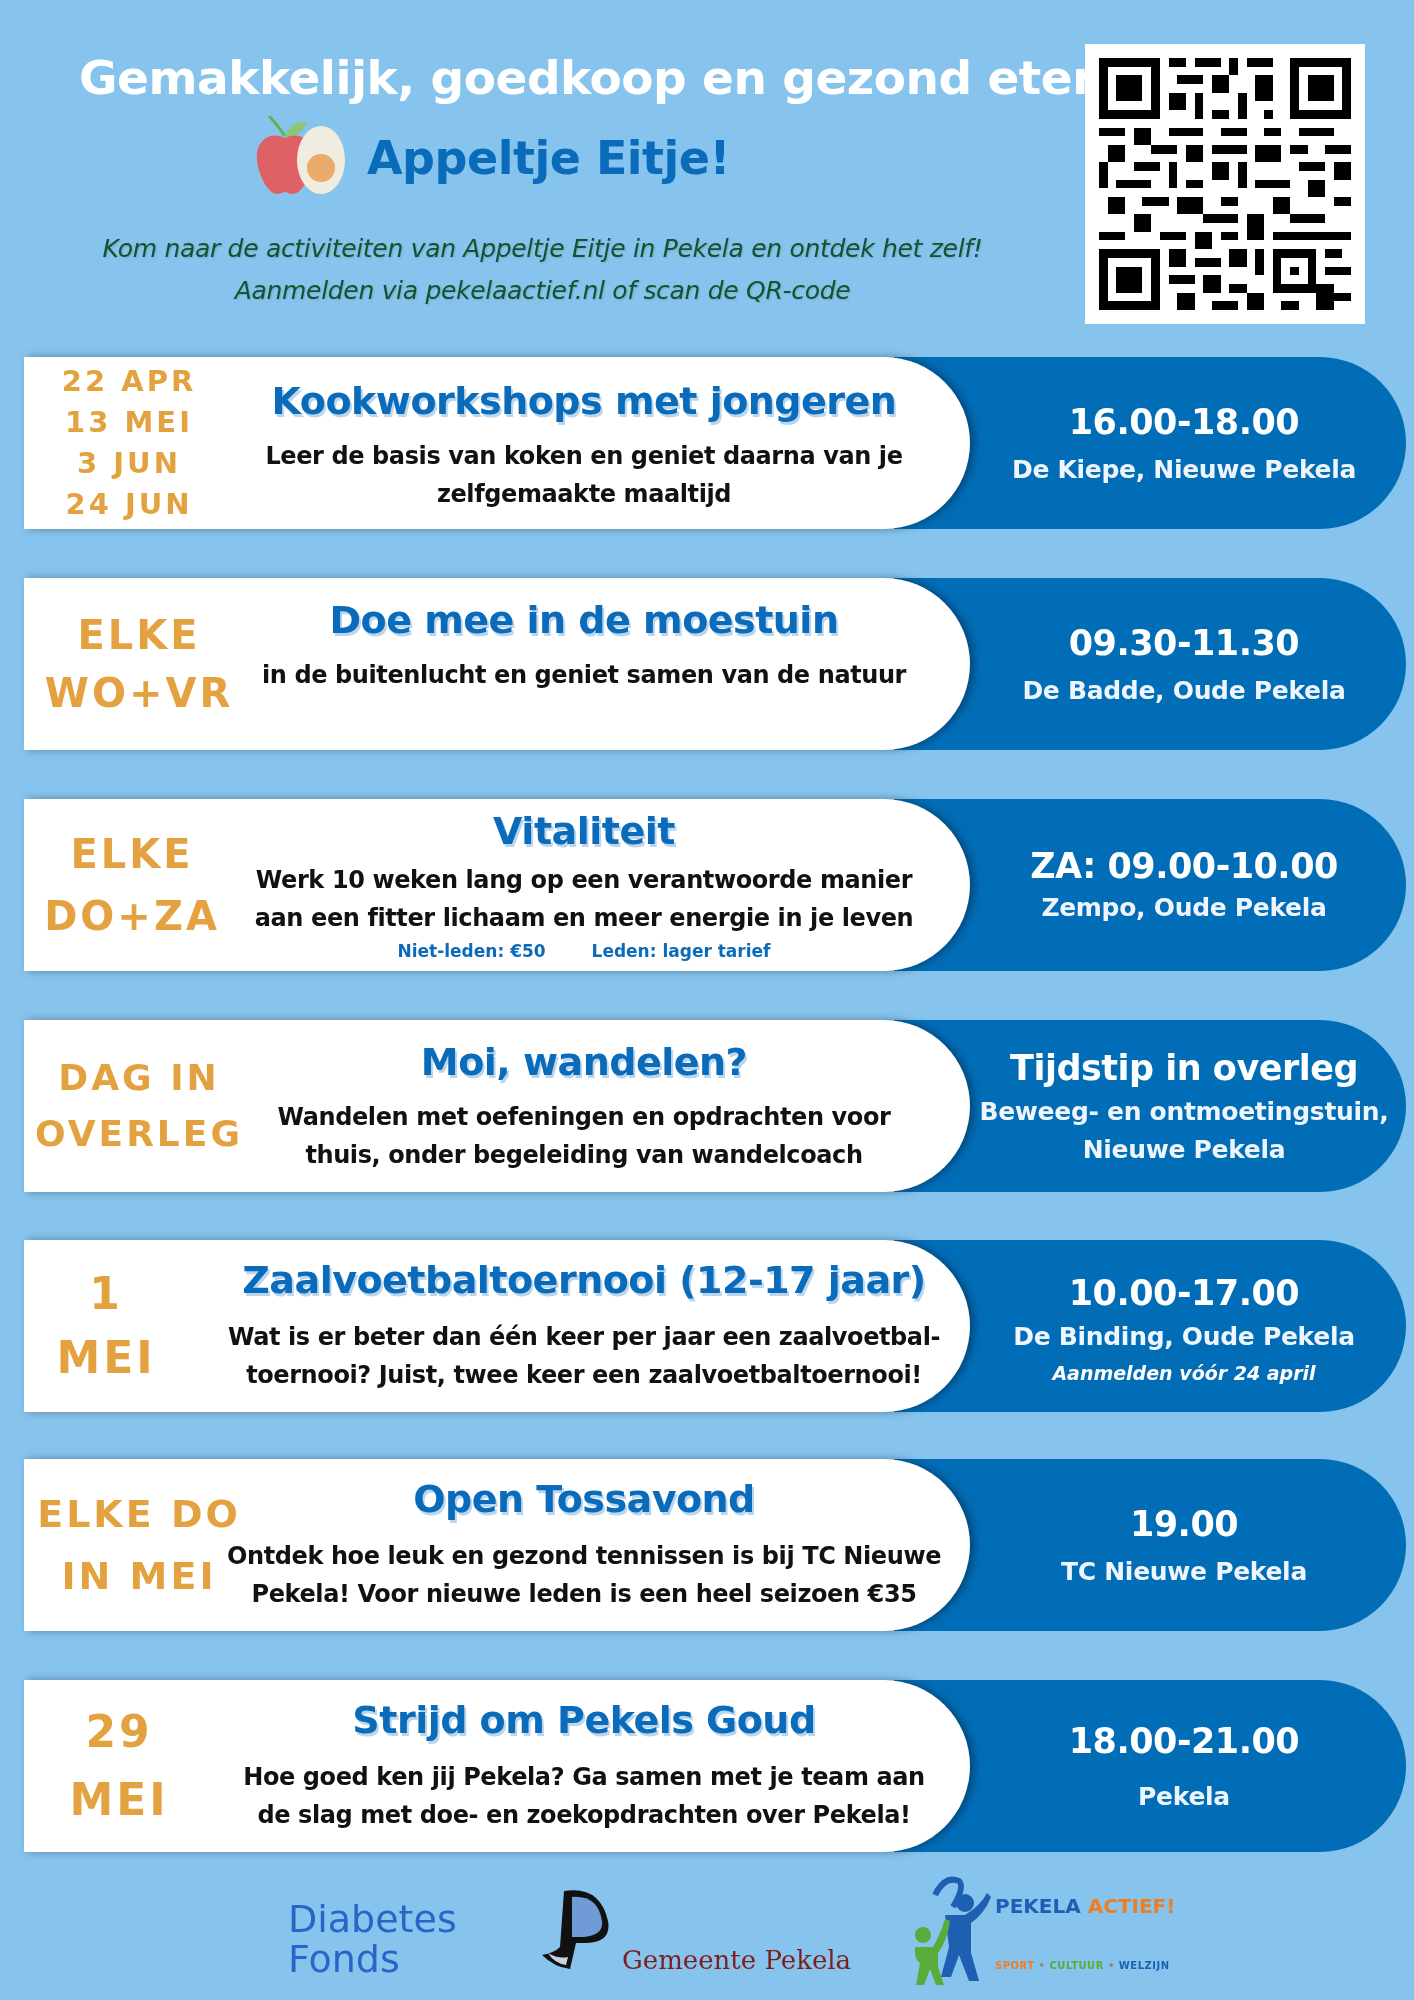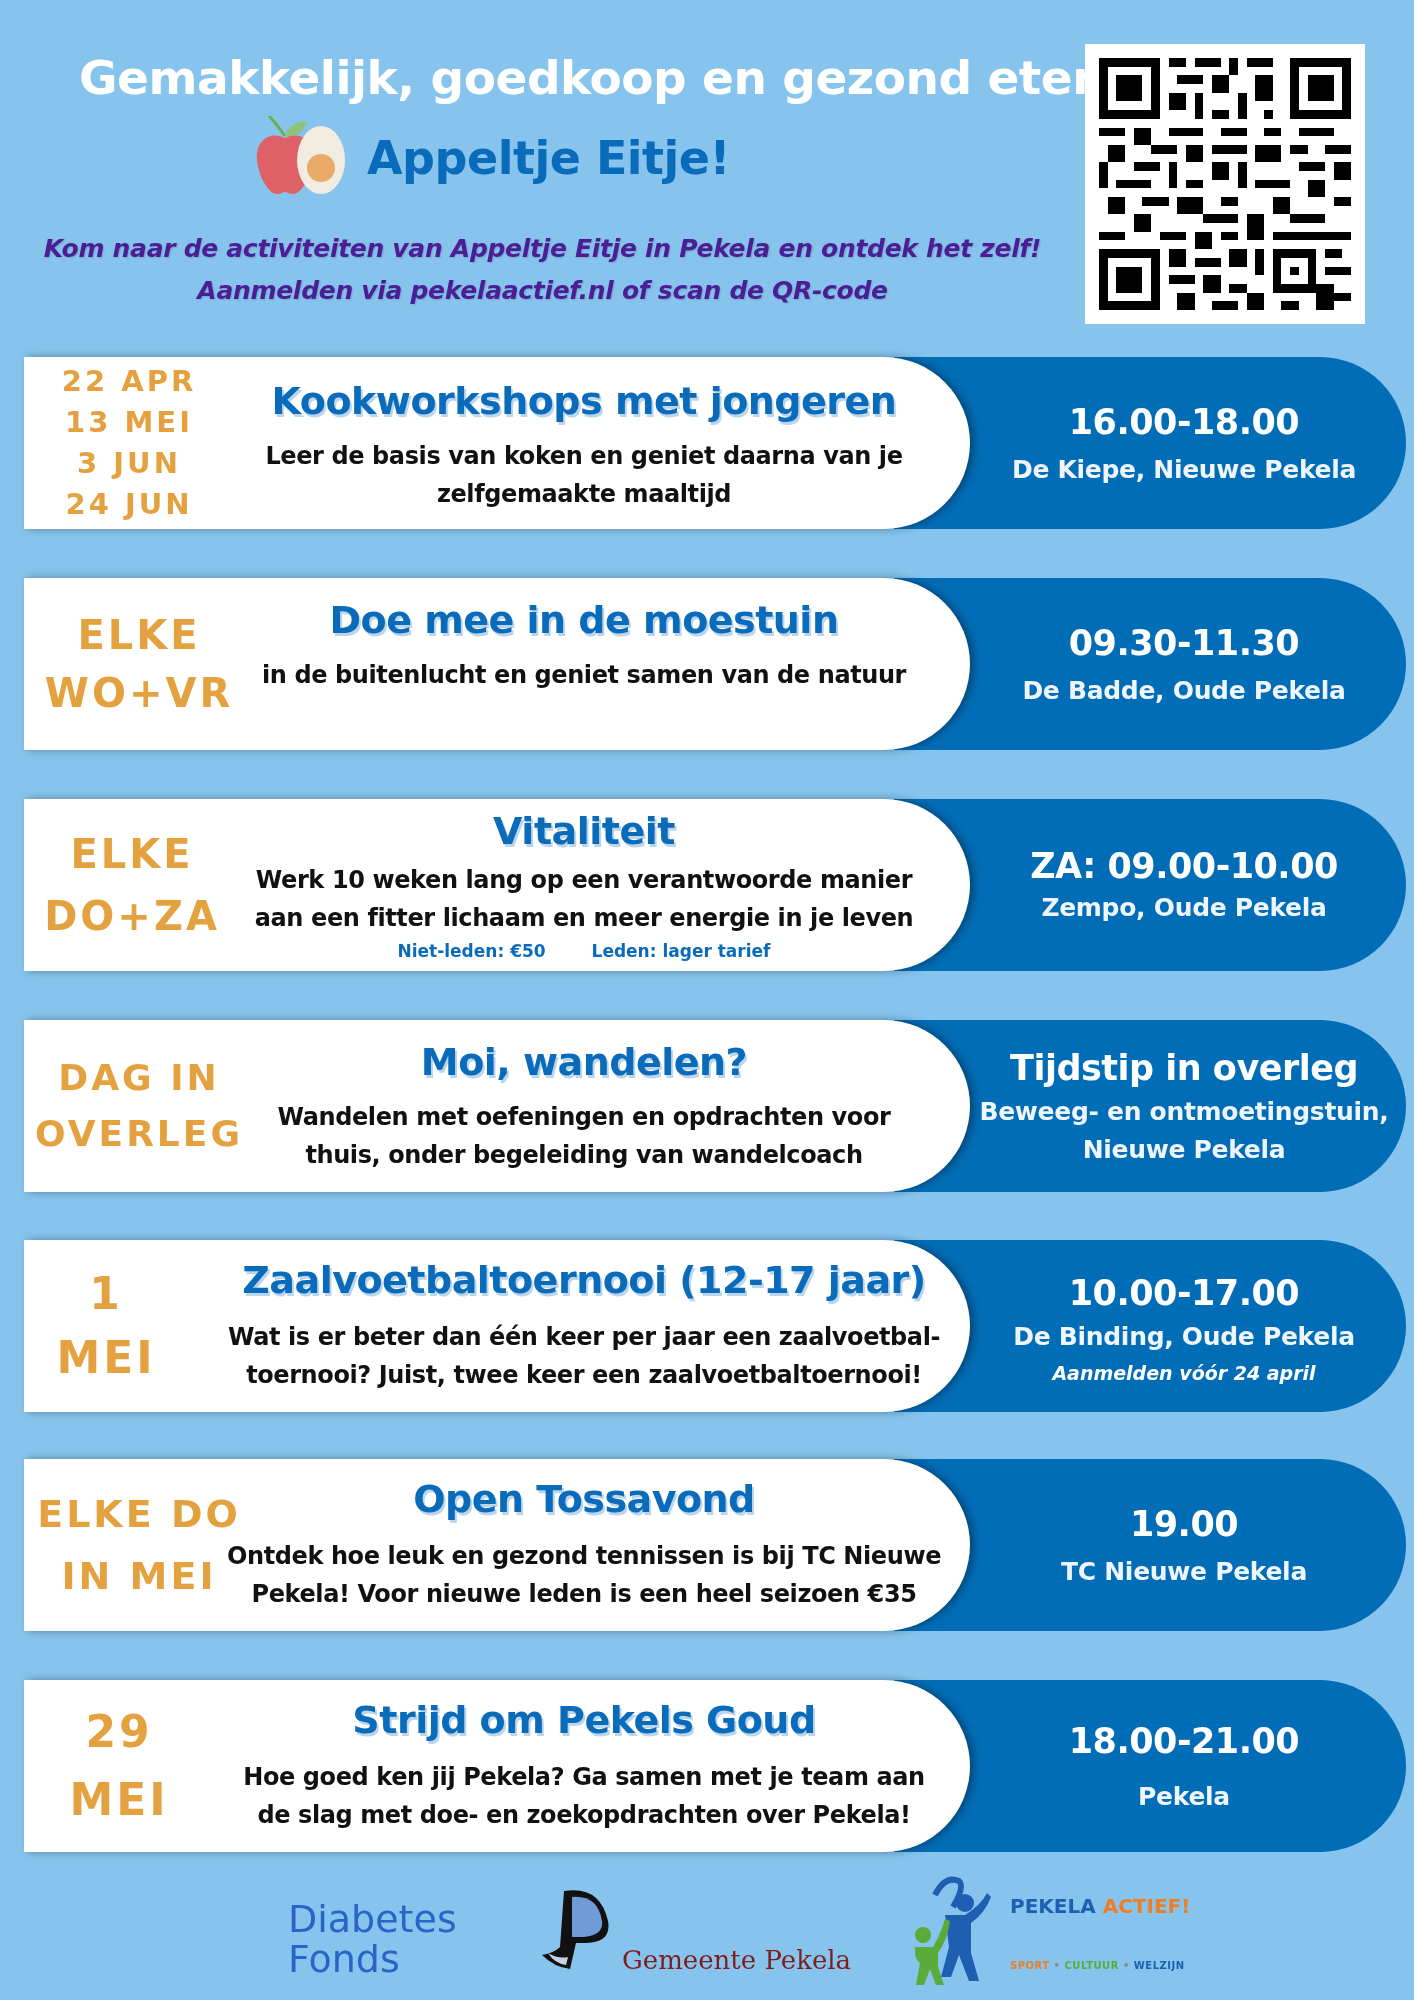--- a/index.html
+++ b/index.html
@@ -15,21 +15,21 @@
     white-space: nowrap;
     margin-left: 41px;
   }
   .brand {
     position: absolute; left: 255px; top: 118px; height: 80px;
     display: flex; align-items: center; gap: 16px;
   }
   .brand-name { color: #0a6bba; font-weight: bold; font-size: 46px; letter-spacing: -0.5px; }
   .subtitle {
     position: absolute; left: 20px; top: 228px; width: 1045px;
-    color: #4c1d95; font-style: italic; font-weight: bold; font-size: 25px; text-align: center;
+    color: #14532d; font-style: italic; font-weight: normal; font-size: 25px; text-align: center;
     line-height: 42px; letter-spacing: -0.3px;
     text-shadow: 1px 1px 2px rgba(0,0,0,0.15);
   }
   .qr {
     position: absolute; left: 1085px; top: 44px; width: 280px; height: 280px;
     background: #ffffff;
   }
   .qr svg { position: absolute; left: 14px; top: 14px; }
 
   .event { position: absolute; left: 0; width: 1382px; height: 172px; margin-left: 24px; }
@@ -69,21 +69,21 @@
     color: #ffffff; text-align: center;
   }
   .info .time { font-weight: bold; font-size: 35px; line-height: 50px; letter-spacing: -0.5px; }
   .info .loc { font-weight: bold; font-size: 25px; line-height: 38px; color: #eef5fc; letter-spacing: -0.3px; }
   .info .note { font-style: italic; font-weight: bold; font-size: 19px; margin-top: 6px; }
 
   .footer { position: absolute; left: 0; top: 1875px; width: 1414px; height: 125px; }
   .logo-df { position: absolute; left: 288px; top: 24px; font-size: 38px; line-height: 40px; color: #2b63c6; font-family: "DejaVu Sans", sans-serif; }
   .logo-gp { position: absolute; left: 538px; top: 10px; height: 90px; display: flex; align-items: flex-end; gap: 4px; }
   .logo-gp .name { font-family: "DejaVu Serif", "Liberation Serif", serif; font-size: 26px; color: #7f1d1d; }
-  .logo-pa { position: absolute; left: 905px; top: 2px; height: 110px; display: flex; align-items: center; gap: 15px; }
+  .logo-pa { position: absolute; left: 905px; top: 2px; height: 110px; display: flex; align-items: center; gap: 0; }
   .logo-pa .t1 { font-weight: bold; font-size: 20px; color: #1e5fb2; }
   .logo-pa .t1 .o { color: #ef7d23; }
   .logo-pa .t2 { font-weight: bold; font-size: 10px; letter-spacing: 0.5px; margin-top: 42px; }
   .t2 .a { color: #ef7d23; } .t2 .b { color: #5aab3a; } .t2 .c { color: #1e5fb2; } .t2 .d { color: #888; }
 </style>
 </head>
 <body>
 
 <div class="header-title">Gemakkelijk, goedkoop en gezond eten?</div>
 

